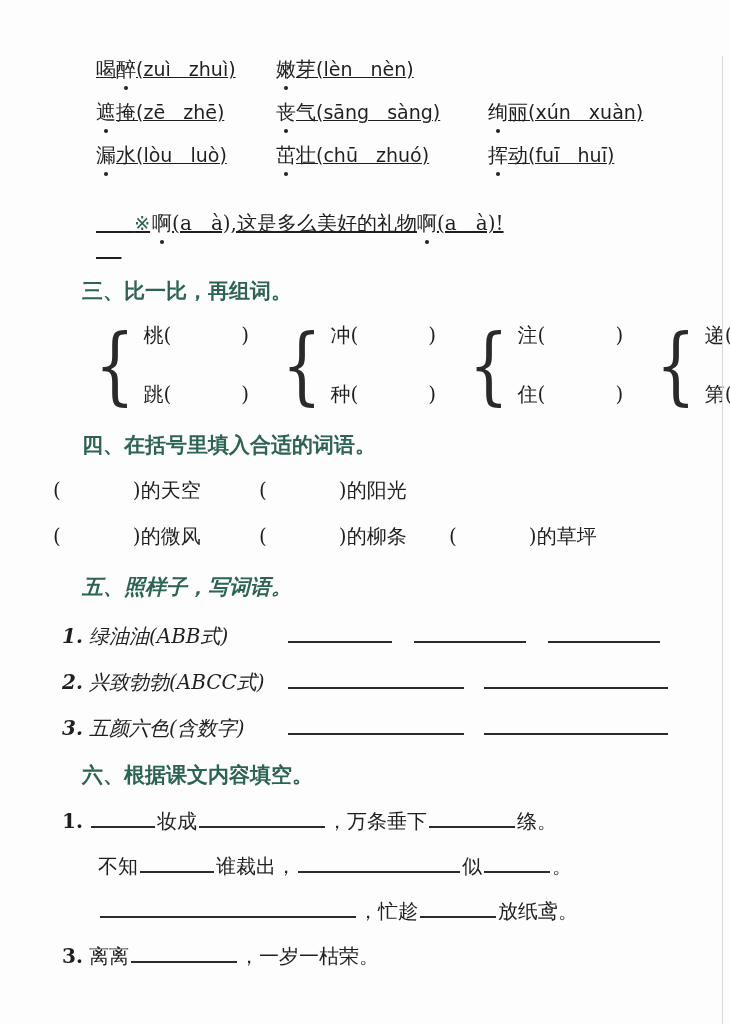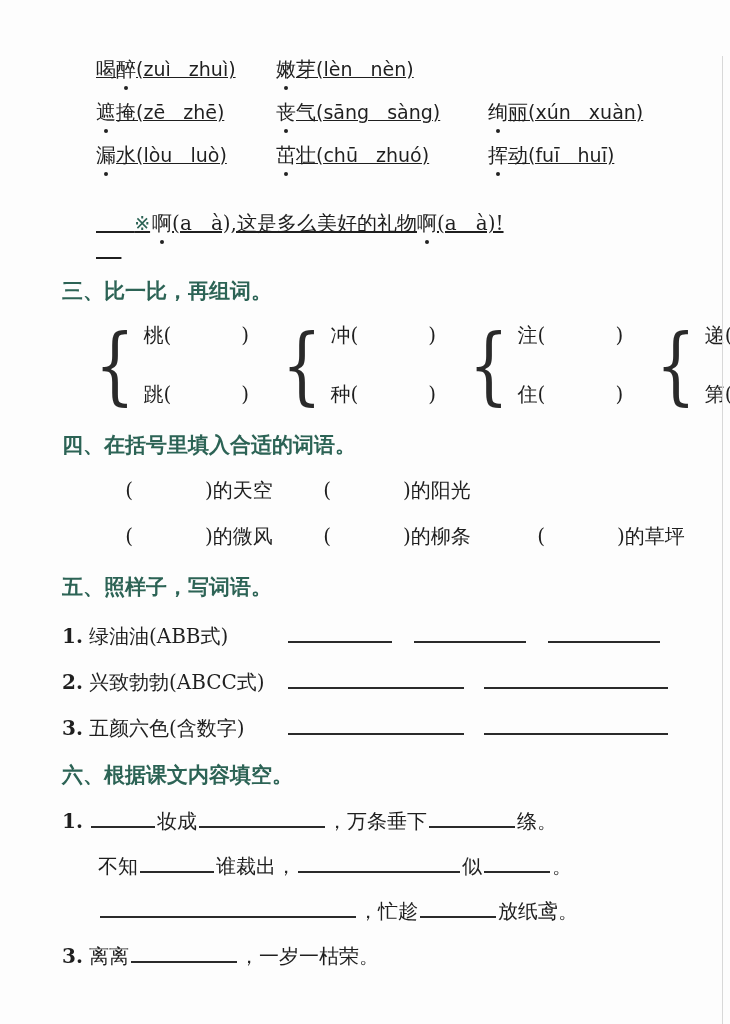--- a/index.html
+++ b/index.html
@@ -11,21 +11,21 @@
     position:relative;
     overflow:hidden;
   }
   .page{position:relative;width:730px;height:1024px;}
   .page-edge{position:absolute;top:0;bottom:0;right:7px;width:1px;background:#d8d8d8;}
 
   
   .sec-title{
     font-family:"DejaVu Sans","Liberation Sans",sans-serif;
     font-weight:700;font-size:21px;line-height:28px;
-    color:#2c6355;margin-left:62px;
+    color:#2c6355;margin-left:82px;
   }
 
   
   .sec1{margin:56px 0 0 96px;text-decoration:underline;}
   .s1row{display:grid;grid-template-columns:180px 212px auto;height:43px;align-items:start;}
   .cn{font-size:20px;white-space:pre;}
   .py{font-family:"DejaVu Sans","Liberation Sans",sans-serif;font-size:19px;white-space:pre;}
   .dt{position:relative;display:inline-block;}
   .dt::after{
     content:"";position:absolute;left:50%;bottom:-7px;transform:translateX(-50%);
@@ -40,25 +40,25 @@
   .bgroup{display:flex;align-items:center;margin-right:26px;}
   .brace{font-size:84px;line-height:84px;font-weight:400;color:#2a2a2a;
          font-family:"DejaVu Serif","Liberation Serif",serif;transform:scaleX(.75);display:inline-block;}
   .glines{display:flex;flex-direction:column;justify-content:space-between;height:86px;padding:3px 0;margin-left:2px;}
   .gline{font-size:20px;white-space:pre;}
   .gap{display:inline-block;}
   .g70{width:70px;} .g72{width:72px;}
 
   
   .sec4{margin-top:20px;}
-  .s4row{display:grid;grid-template-columns:206px 190px auto;margin:18px 0 0 96px;font-size:20px;height:28px;text-align:center;}
+  .s4row{display:grid;grid-template-columns:206px 190px auto;margin:18px 0 0 53px;font-size:20px;height:28px;}
   .s4item{white-space:pre;}
 
   
-  .sec5{margin-top:22px;}
+  .sec5{margin-top:22px;font-style:italic;}
   .s5item{display:flex;align-items:baseline;margin:20px 0 0 62px;font-size:20px;height:26px;}
   .s5label{width:226px;white-space:pre;}
   .num{font-weight:700;margin-right:6px;}
   .bl{display:inline-block;border-bottom:2px solid #2b2b2b;height:1em;}
 
   
   .sec6{margin-top:22px;}
   .s6line{margin:17px 0 0 62px;font-size:20px;white-space:nowrap;height:28px;}
   .s6cont{padding-left:36px;}
   .s6line .bl{margin:0 2px;}

